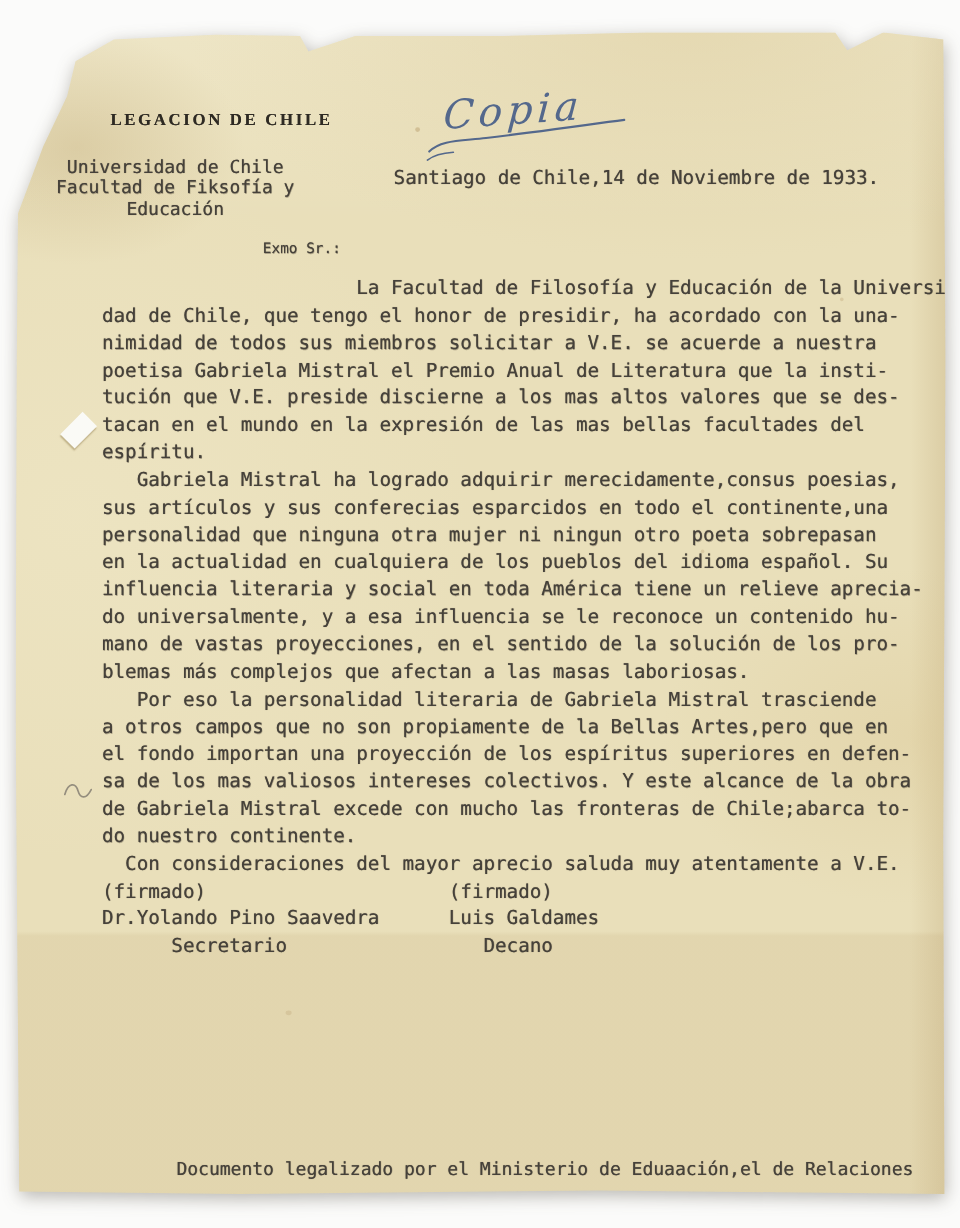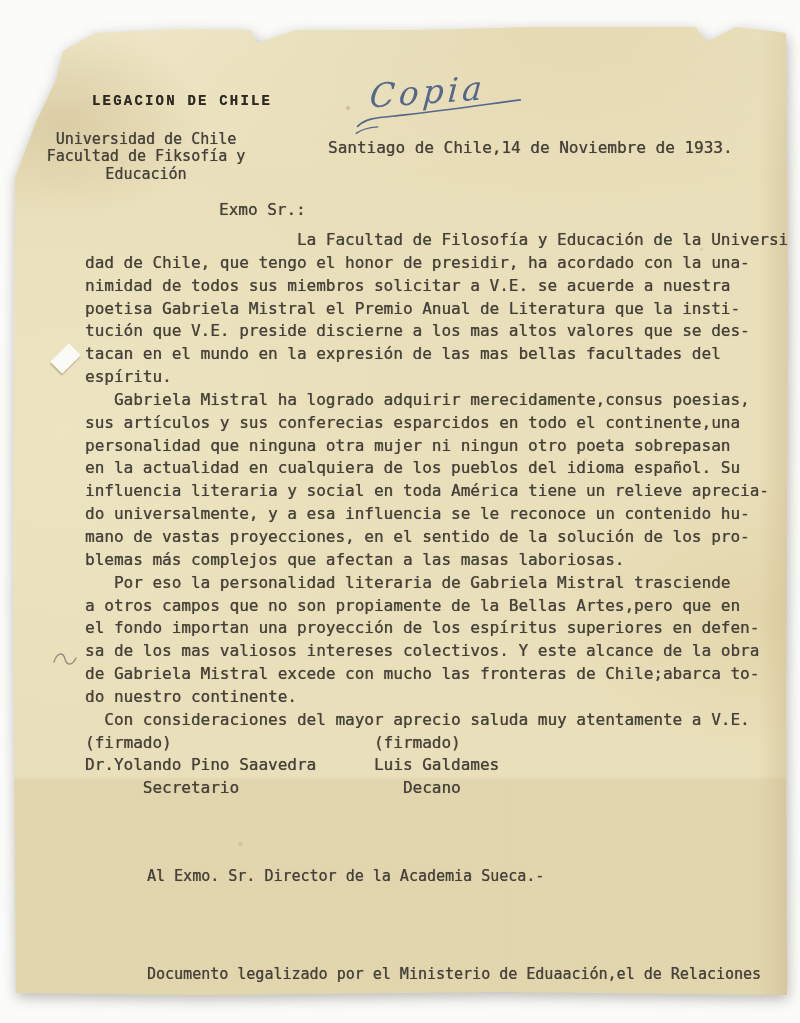--- a/index.html
+++ b/index.html
@@ -22,30 +22,30 @@
       linear-gradient(90deg, rgba(0,0,0,0) 0 758px, rgba(165,135,80,0.20) 788px);
     clip-path:polygon(95px 33px,180px 29px,250px 30px,257px 43px,296px 30px,420px 30px,539px 27px,696px 27px,706px 42px,736px 27px,786px 33px,788px 300px,786px 700px,787px 995px,500px 992px,200px 995px,16px 993px,13px 600px,14px 300px,15px 178px,36px 122px,56px 80px,63px 51px);
   }
   .type{
     color:#45413a;
     text-shadow:0 0 0.7px rgba(72,64,52,0.6), 0.4px 0.4px 0.2px rgba(72,64,52,0.35);
     white-space:pre;
   }
   .letterhead{
     position:absolute;left:92px;top:93px;
-    font-family:Liberation Mono, monospace;
+    font-family:Liberation Serif, serif;
     font-size:14px;font-weight:700;letter-spacing:2.2px;color:#2e2a23;
     text-shadow:0 0 0.5px rgba(40,35,28,0.7);
   }
   .sender{
     position:absolute;left:30px;top:131px;width:232px;
     font-size:15px;line-height:17.3px;text-align:center;
   }
   .dateline{position:absolute;left:328px;top:138px;font-size:16px;}
-  .salutation{position:absolute;left:219px;top:200px;font-size:16px;}
+  .salutation{position:absolute;left:219px;top:200px;font-size:12px;}
   .body-block{position:absolute;left:85px;top:229px;font-size:16px;line-height:22.85px;}
   .addressee{position:absolute;left:147px;top:867px;font-size:15px;}
   .legalization{position:absolute;left:147px;top:960px;font-size:15px;line-height:29.5px;}
   .copia{position:absolute;left:352px;top:64px;transform:rotate(-4deg);}
   .hole-diamond{
     position:absolute;left:57px;top:350px;width:17px;height:17px;
     background:#fafaf6;transform:rotate(45deg) scaleY(1.55);
     box-shadow:1px 1px 1px rgba(140,120,70,0.45);
   }
   .squiggle{position:absolute;left:52px;top:648px;}
@@ -97,21 +97,20 @@
 a otros campos que no son propiamente de la Bellas Artes,pero que en
 el fondo importan una proyección de los espíritus superiores en defen-
 sa de los mas valiosos intereses colectivos. Y este alcance de la obra
 de Gabriela Mistral excede con mucho las fronteras de Chile;abarca to-
 do nuestro continente.
   Con consideraciones del mayor aprecio saluda muy atentamente a V.E.
 (firmado)                     (firmado)
 Dr.Yolando Pino Saavedra      Luis Galdames
       Secretario                 Decano</div>
 
-      <div class="addressee type">Al Exmo. Sr. Director de la Academia Sueca.-</div>
 
       <div class="legalization type">Documento legalizado por el Ministerio de Eduaación,el de Relaciones
 Exteriores y por la Legación de Suecia en Santiago.</div>
 
       <div class="hole-diamond"></div>
       <svg class="squiggle" width="28" height="24" viewBox="0 0 28 24">
         <path d="M2 14 C 5 4, 11 4, 13 11 C 15 18, 20 18, 24 10" fill="none" stroke="rgba(120,115,105,0.75)" stroke-width="1.4" stroke-linecap="round"></path>
       </svg>
       <div class="stain s1"></div>
       <div class="stain s2"></div>

